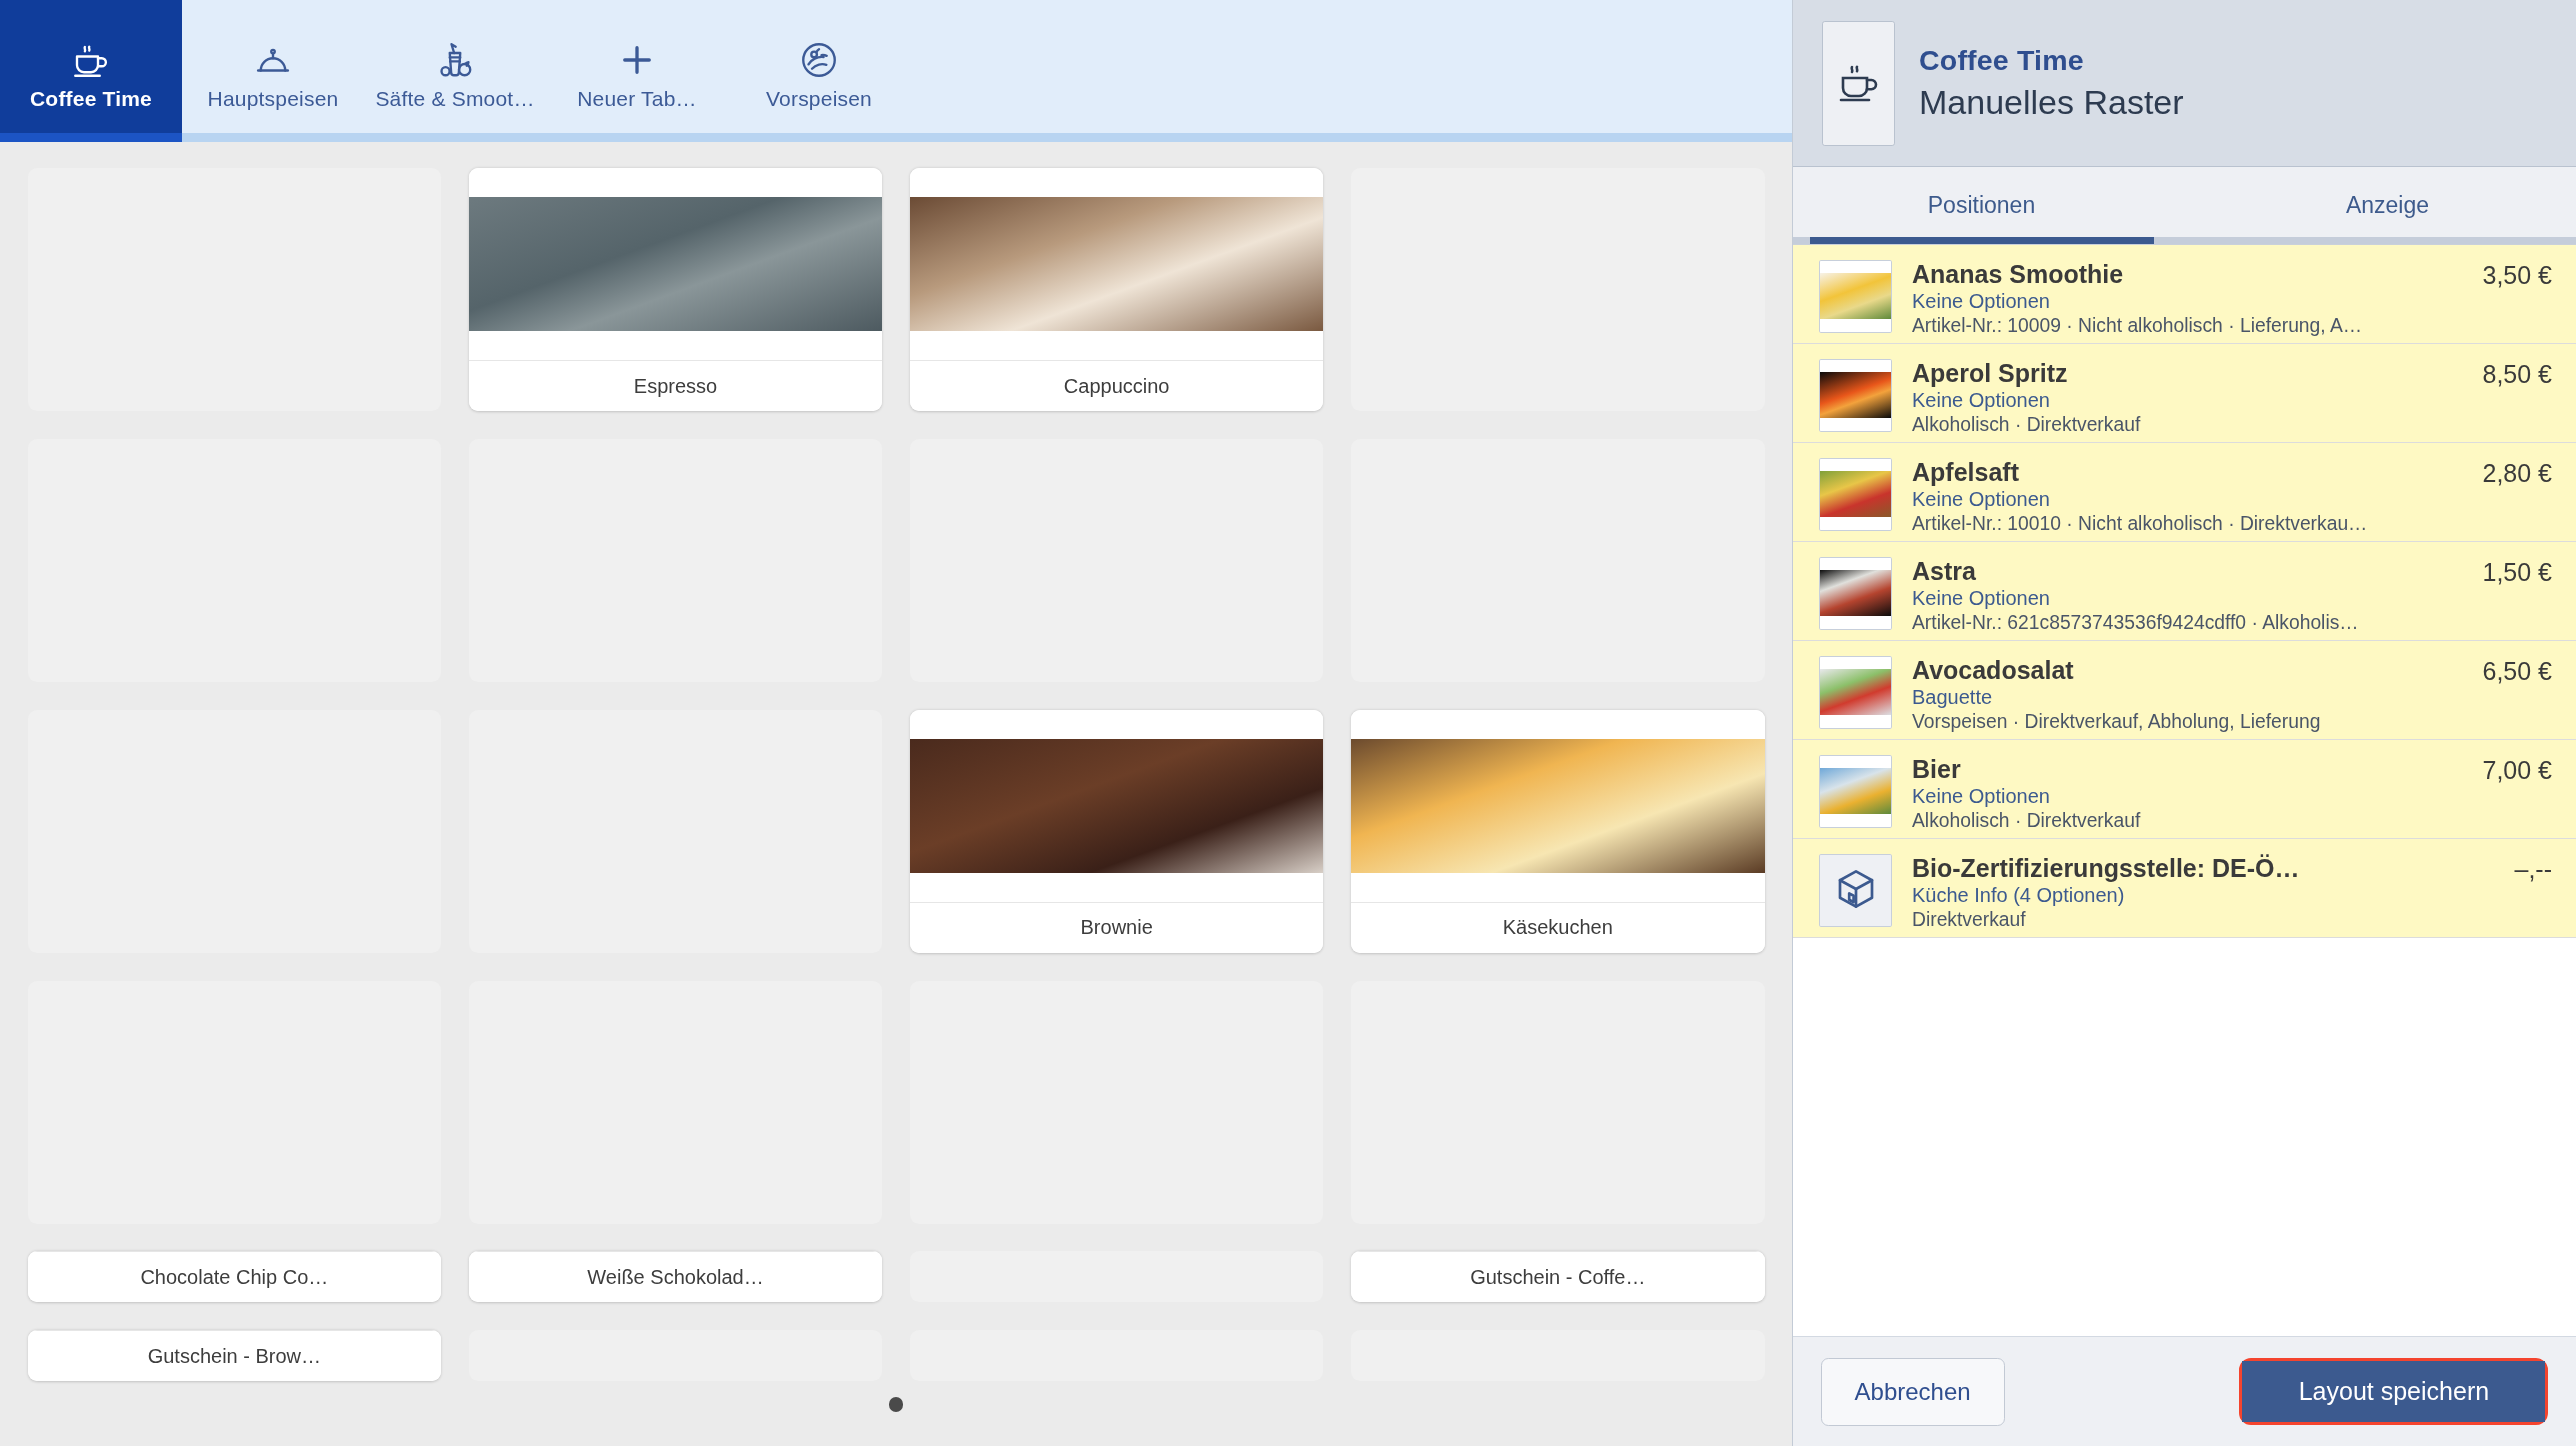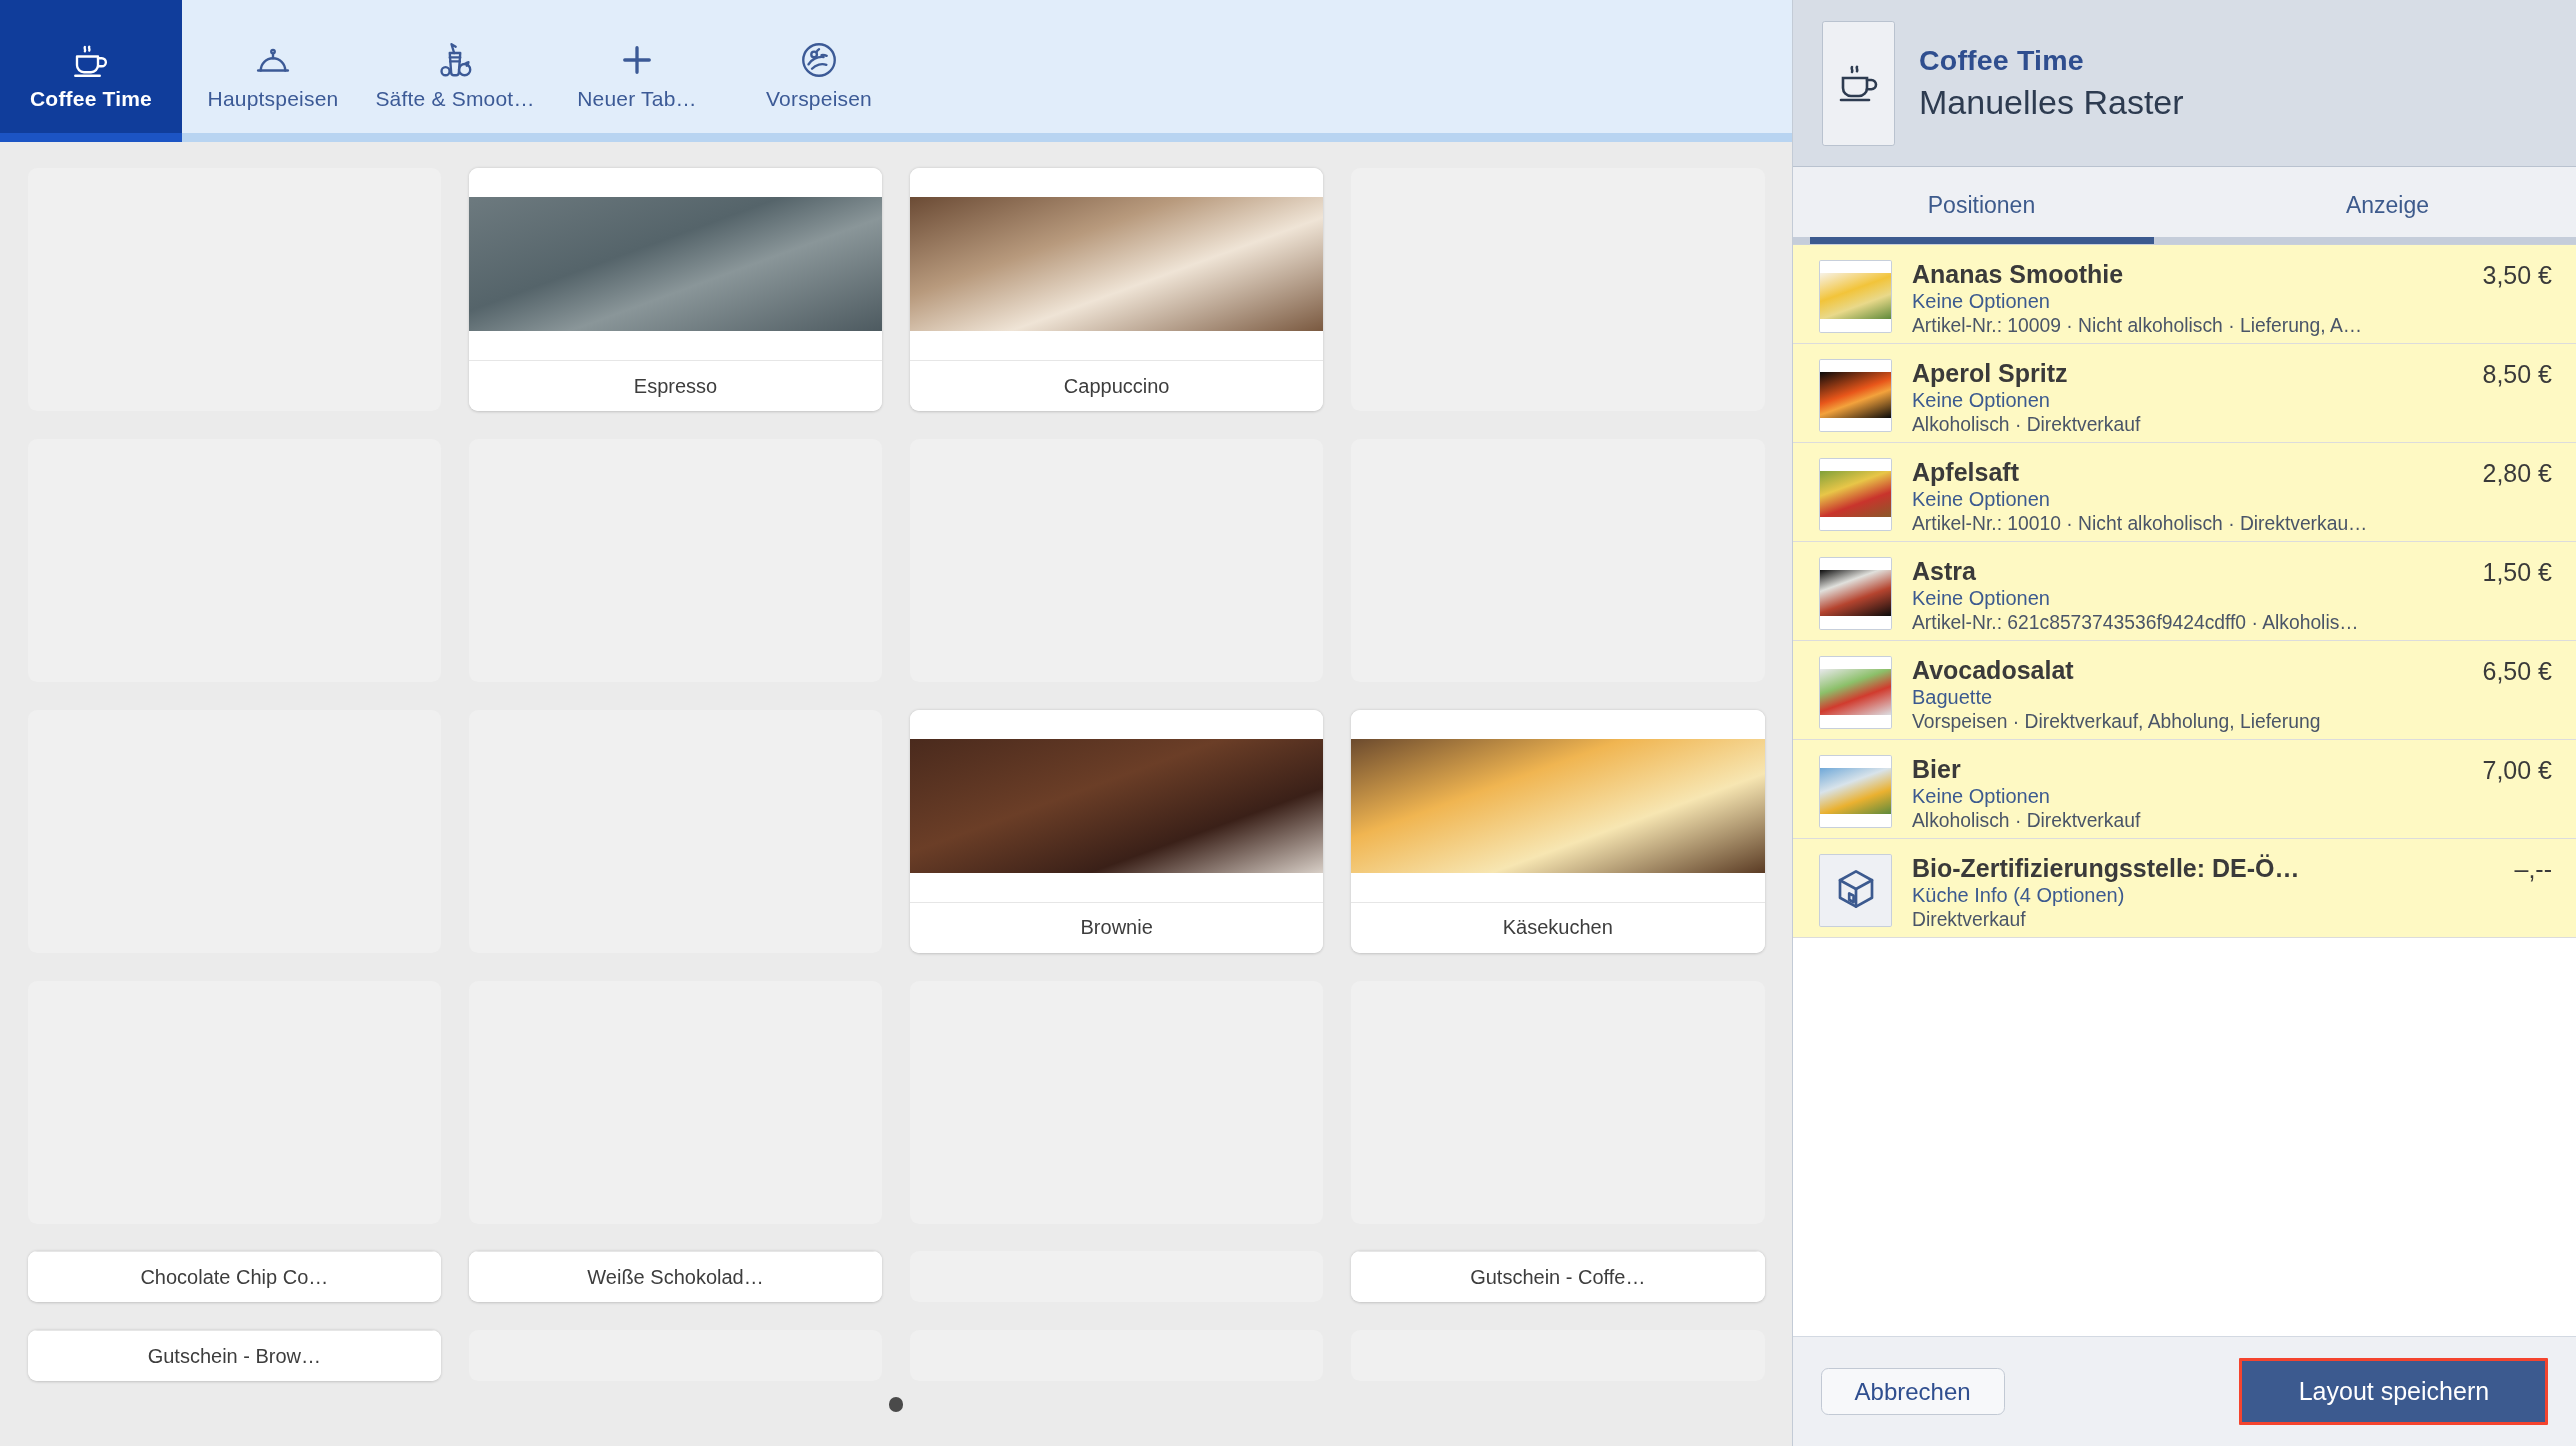--- a/index.html
+++ b/index.html
@@ -121,25 +121,25 @@
   .row .rmeta { font-size: 19.3px; color: #4a5568; white-space: nowrap; overflow: hidden; text-overflow: ellipsis; }
   .row .rprice {
     font-size: 25px; color: #3a3a3a; white-space: nowrap; padding-left: 13px; padding-top: 1.8px;
   }
 
   .rfoot {
     flex: 0 0 110px; background: #eef0f4; border-top: 0.9px solid #d3d9e2;
     display: flex; align-items: center; justify-content: space-between; padding: 0 27.6px;
   }
   .btn-cancel {
-    min-width: 184px; height: 47px; border: 0.9px solid #c2c9d4; border-radius: 7.3px;
+    min-width: 184px; height: 68px; border: 0.9px solid #c2c9d4; border-radius: 7.3px;
     background: #f7f8fa; color: #2f4e8f; font-size: 24px; cursor: pointer;
     font-family: "Liberation Sans", sans-serif; padding: 0 8px;
   }
-  .btn-save-wrap { border: 3.7px solid #f4442e; border-radius: 1px; }
+  .btn-save-wrap { border: 3.7px solid #f4442e; border-radius: 12px; }
   .btn-save {
     min-width: 303px; height: 61px; border: none; background: #3c5a8f; color: #fff;
     font-size: 25px; cursor: pointer; font-family: "Liberation Sans", sans-serif; padding: 0 26px;
     display: block;
   }
 
   
   .ph-espresso   { background: linear-gradient(160deg,#6d7a7f 0%,#55646a 40%,#8a9699 60%,#4d5a60 100%); }
   .ph-cappuccino { background: linear-gradient(160deg,#6b4b35 0%,#b89a7d 35%,#efe4d6 60%,#7a5940 100%); }
   .ph-brownie    { background: linear-gradient(160deg,#4a2a1d 0%,#6b3e27 40%,#3a2018 70%,#d8cfc7 100%); }

